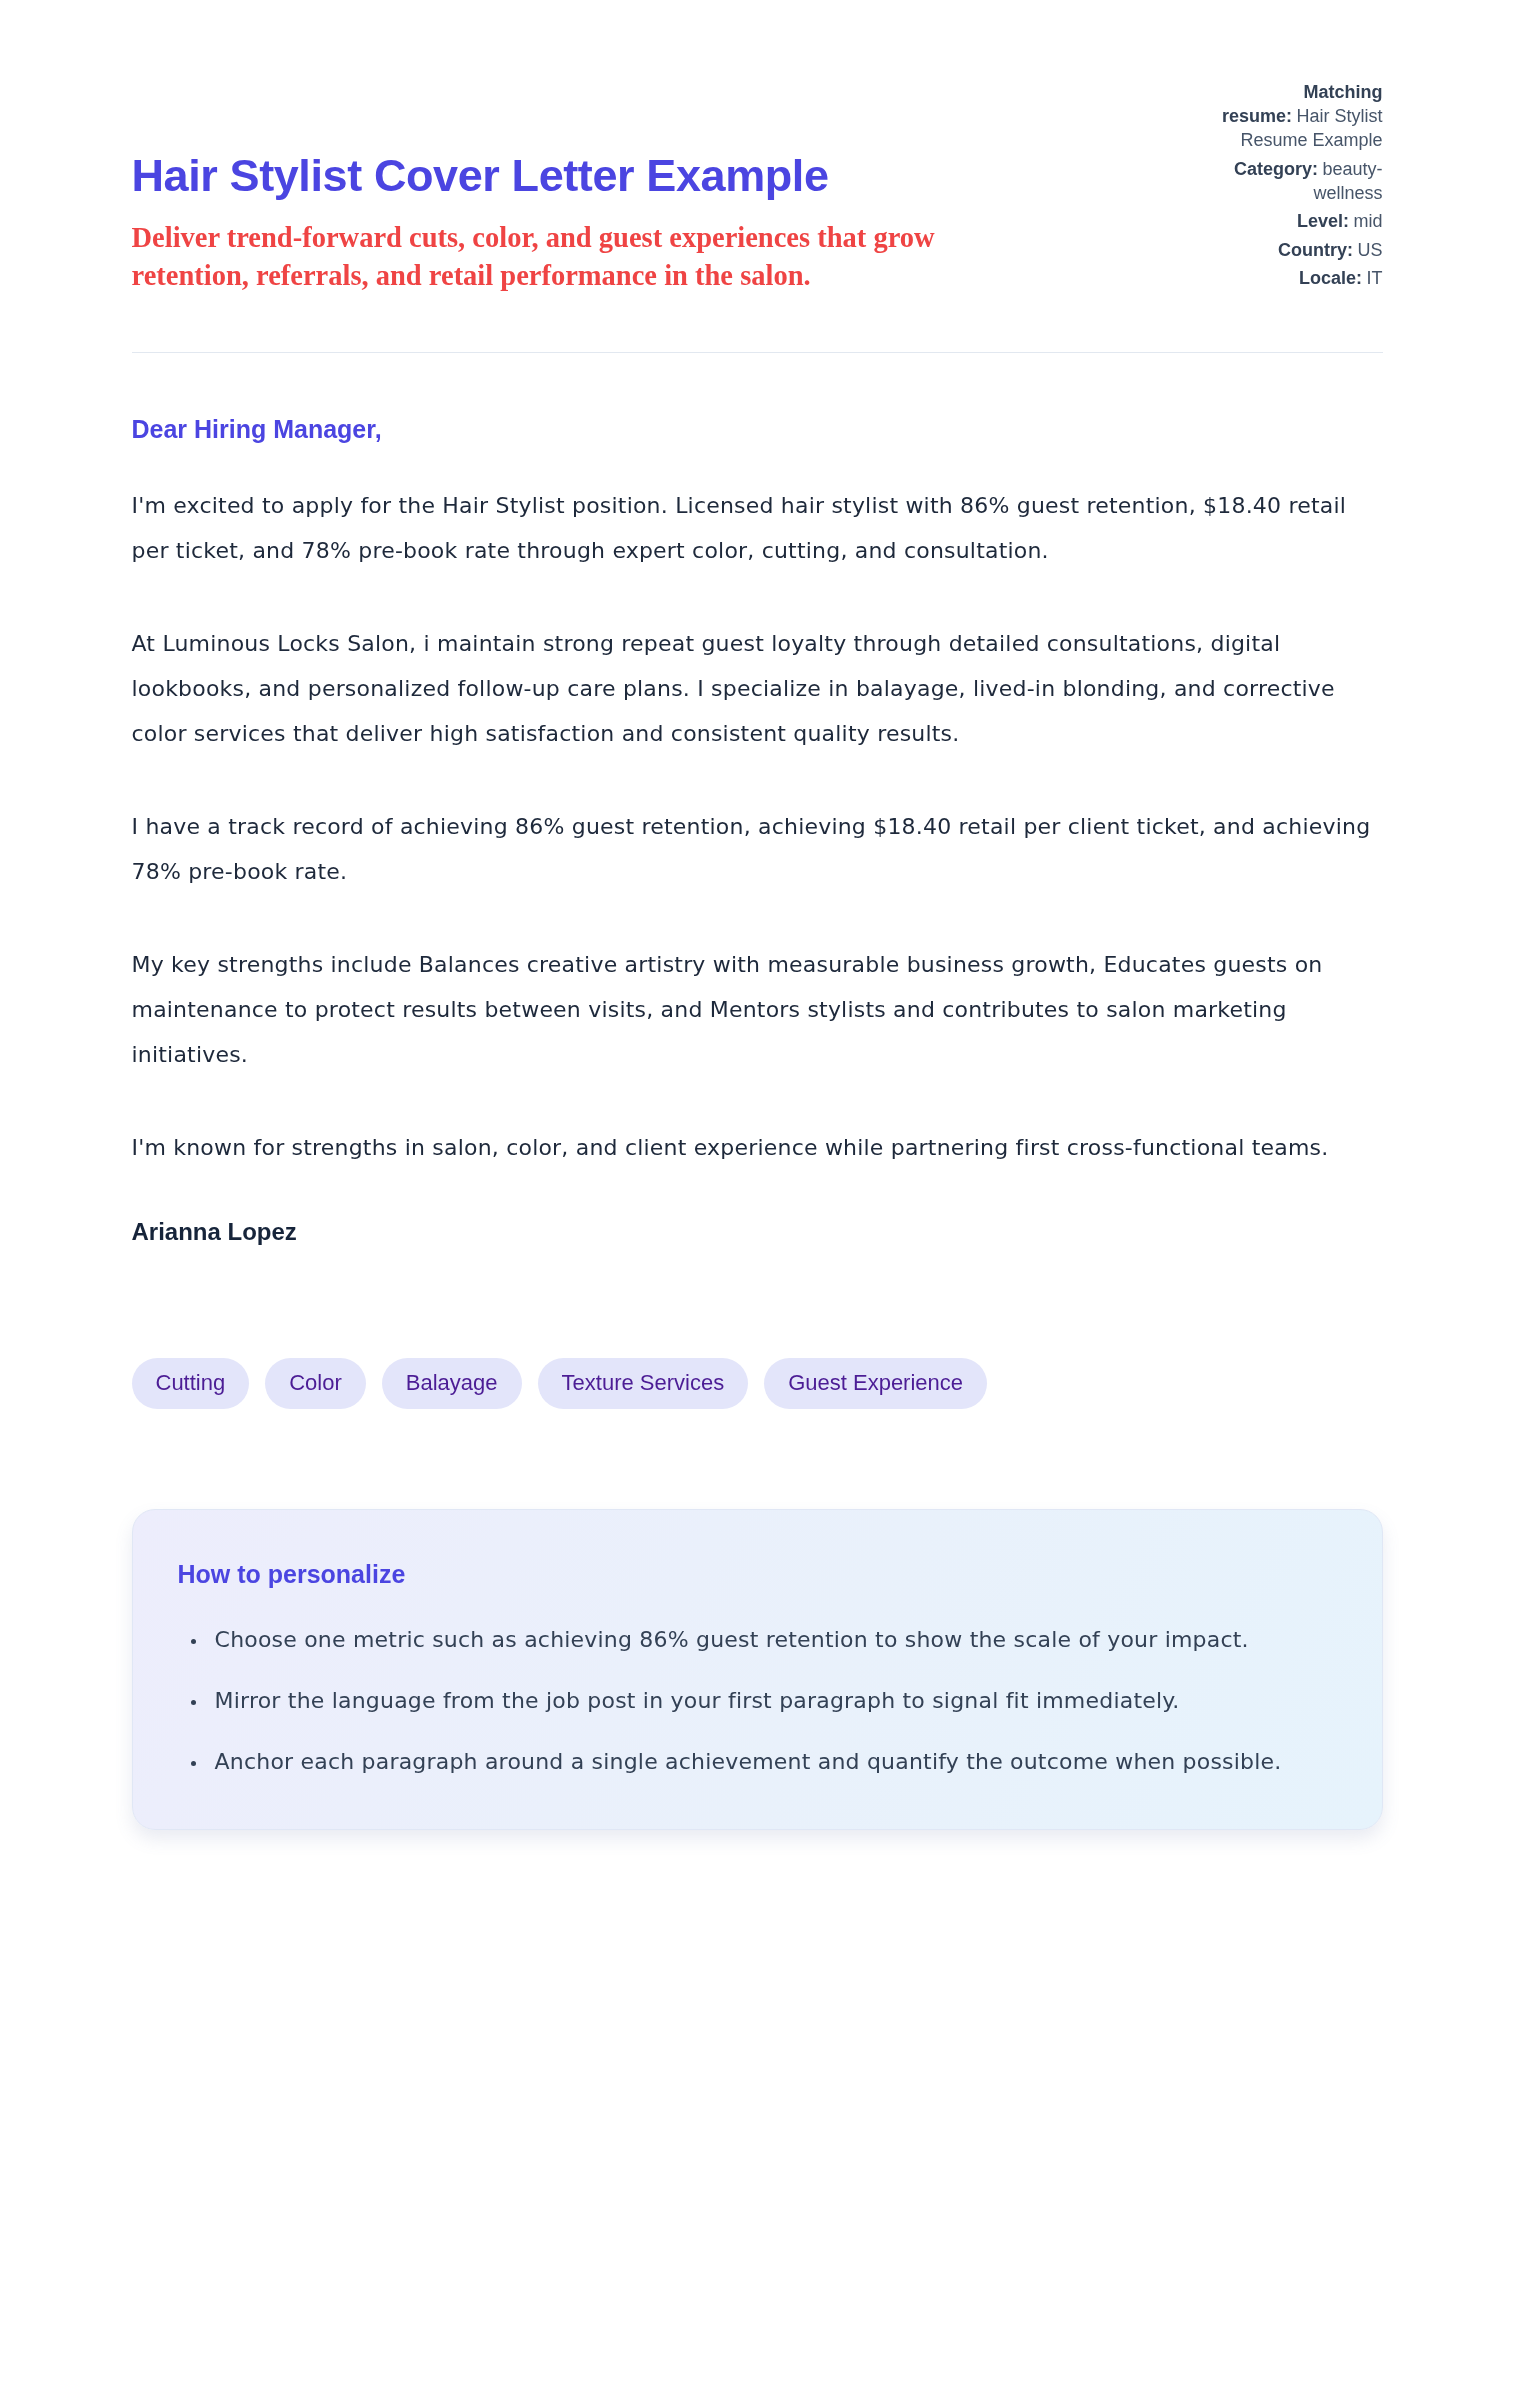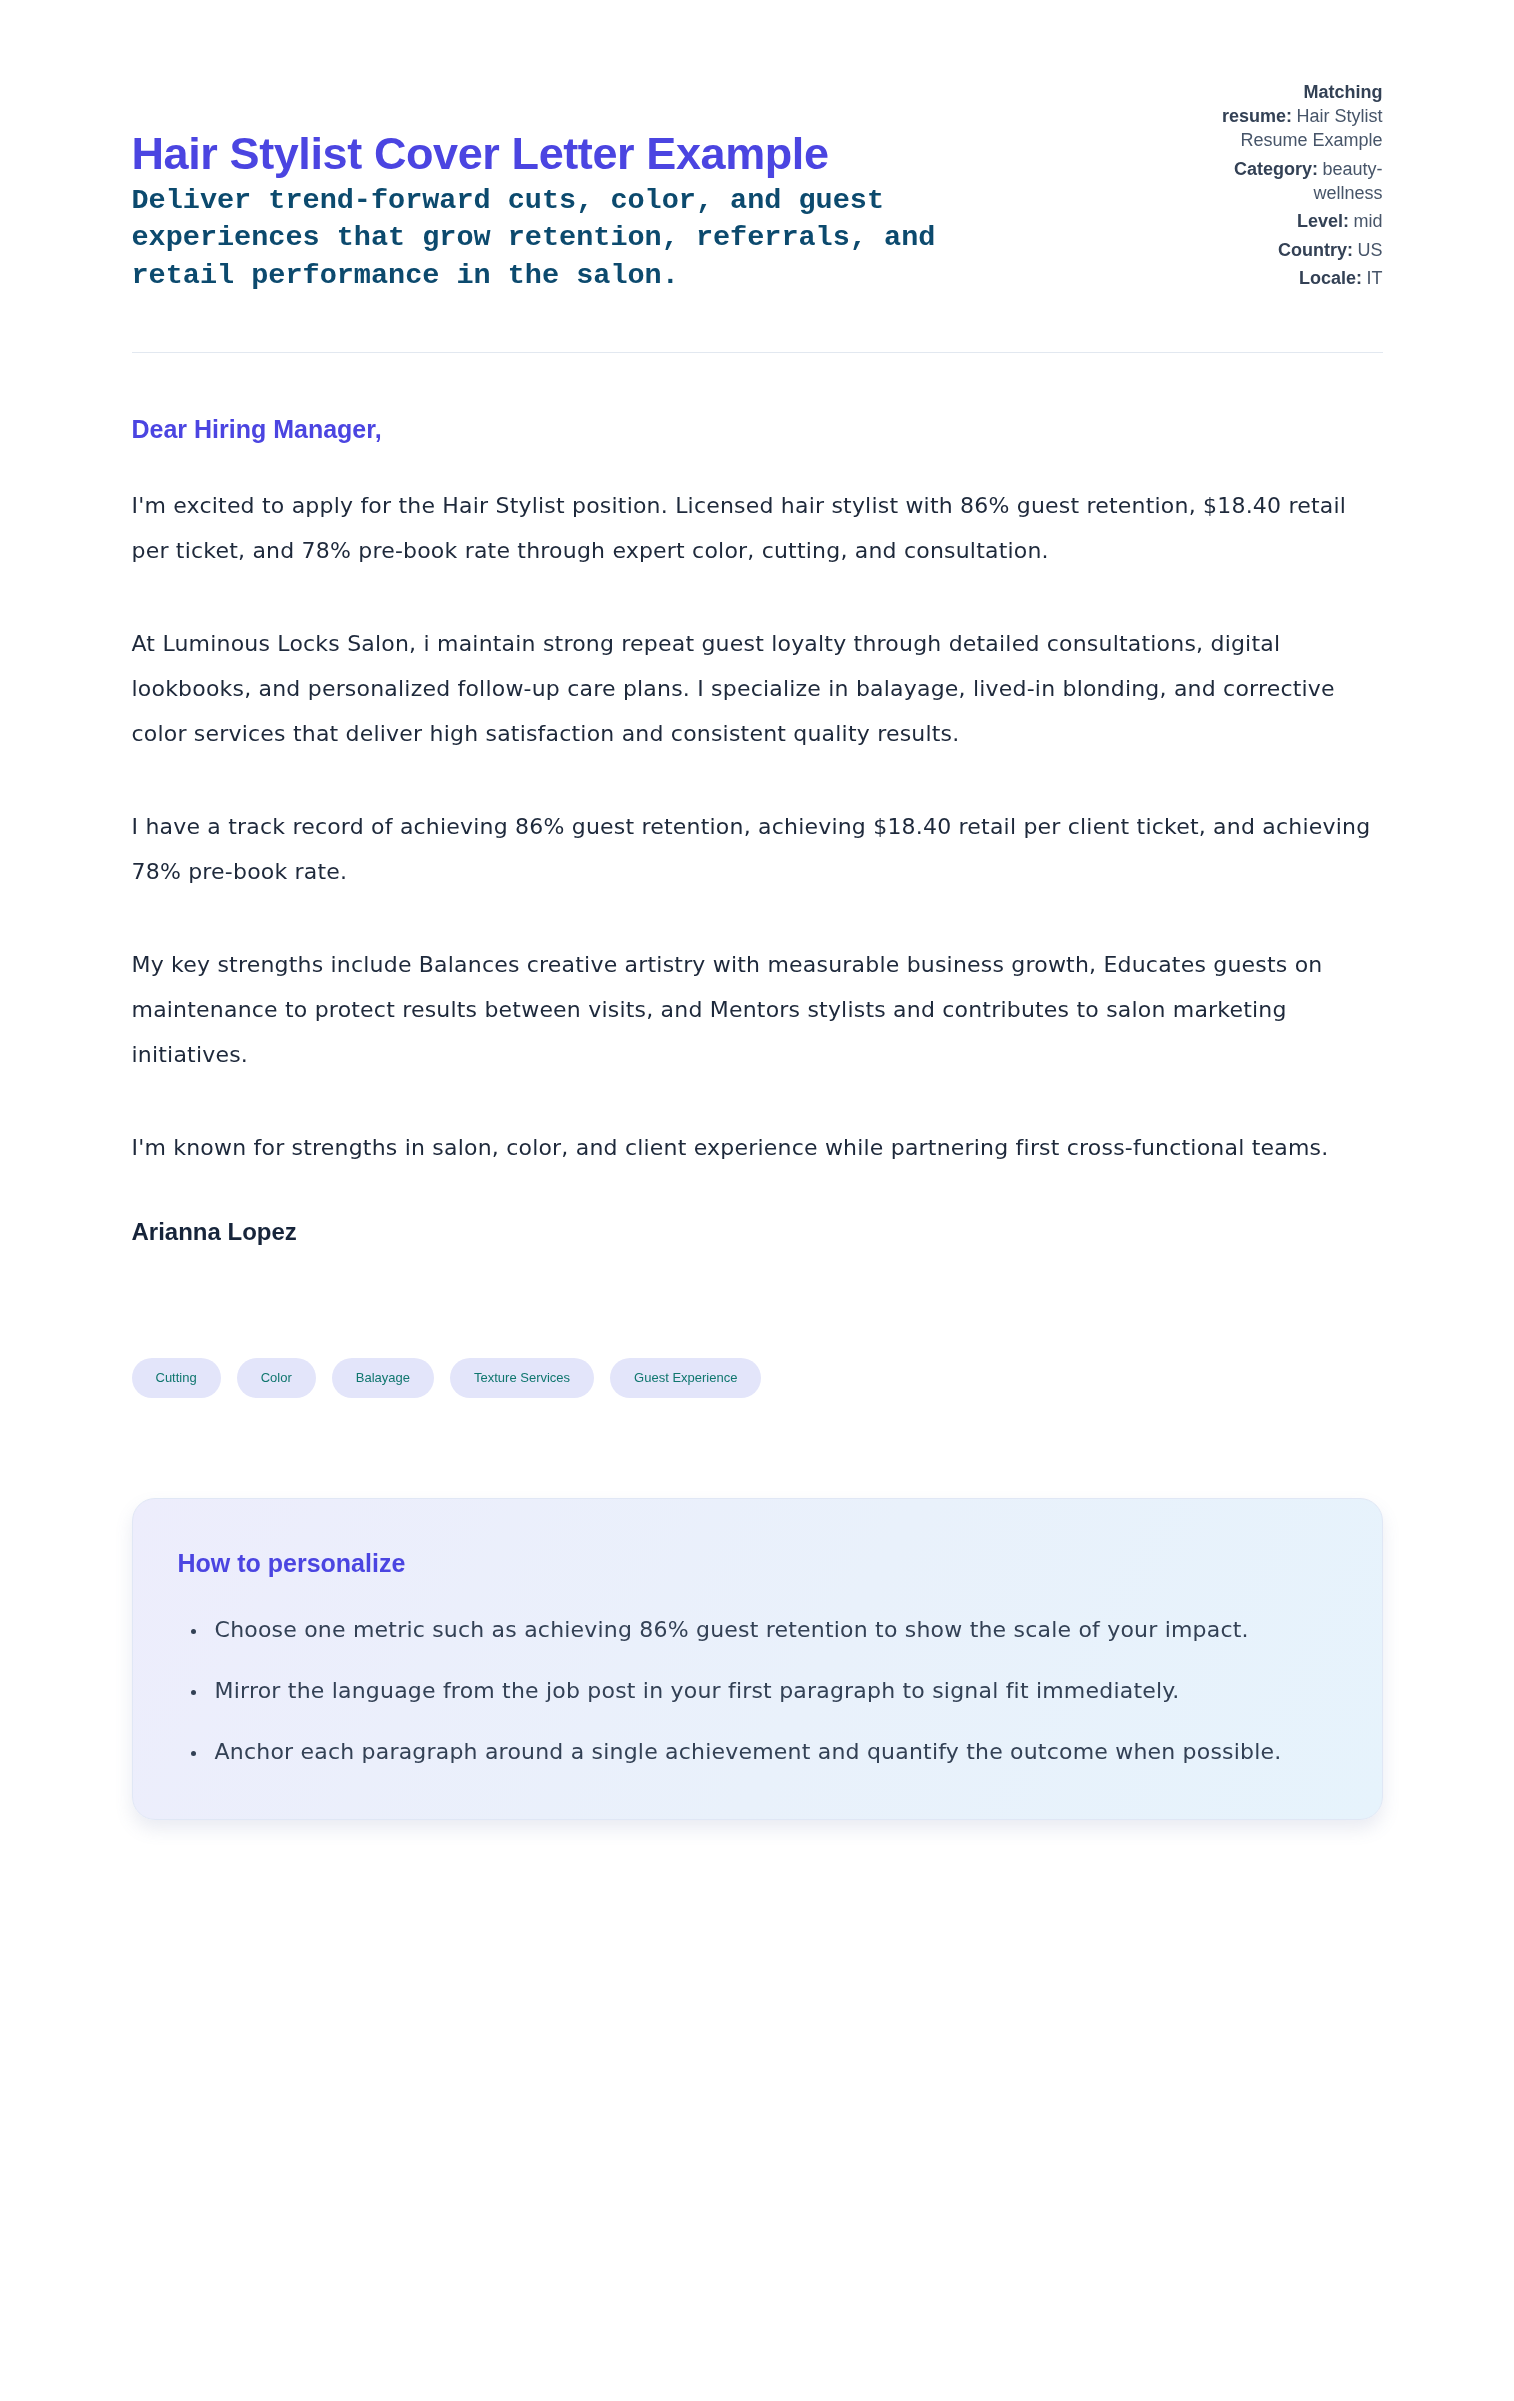--- a/index.html
+++ b/index.html
@@ -21,26 +21,26 @@
   .header-left { flex: 1 1 auto; }
   .page-title {
     font-family: "Liberation Sans", sans-serif;
     font-size: 45px;
     font-weight: 700;
     color: #4b45e1;
     line-height: 1.1;
     letter-spacing: -0.4px;
   }
   .page-subtitle {
-    margin-top: 3px;
+    margin-top: 19px;
     max-width: 811px;
-    font-family: Liberation Mono, monospace;
+    font-family: Liberation Serif, serif;
     font-size: 28.5px;
     font-weight: 700;
-    color: #0c4a6e;
+    color: #ef4444;
     line-height: 1.32;
   }
   .meta {
     flex: 0 0 auto;
     width: 187px;
     padding-top: 16px;
     text-align: right;
     font-family: "Liberation Sans", sans-serif;
     font-size: 18px;
     line-height: 24px;
@@ -82,23 +82,23 @@
     margin-top: 21.4px;
     font-size: 23px;
     color: #475569;
   }
 
   
   .tags { margin-top: 112px; display: flex; flex-wrap: wrap; gap: 16px; }
   .tag-pill {
     display: inline-block;
     background: #e3e5fa;
-    color: #0f766e;
+    color: #4c1d95;
     font-family: "Liberation Sans", sans-serif;
-    font-size: 13px;
+    font-size: 22px;
     line-height: 1.2;
     padding: 12.5px 24px;
     border-radius: 890px;
     border: none;
     cursor: pointer;
   }
 
   
   .tips-card {
     margin-top: 100px;

